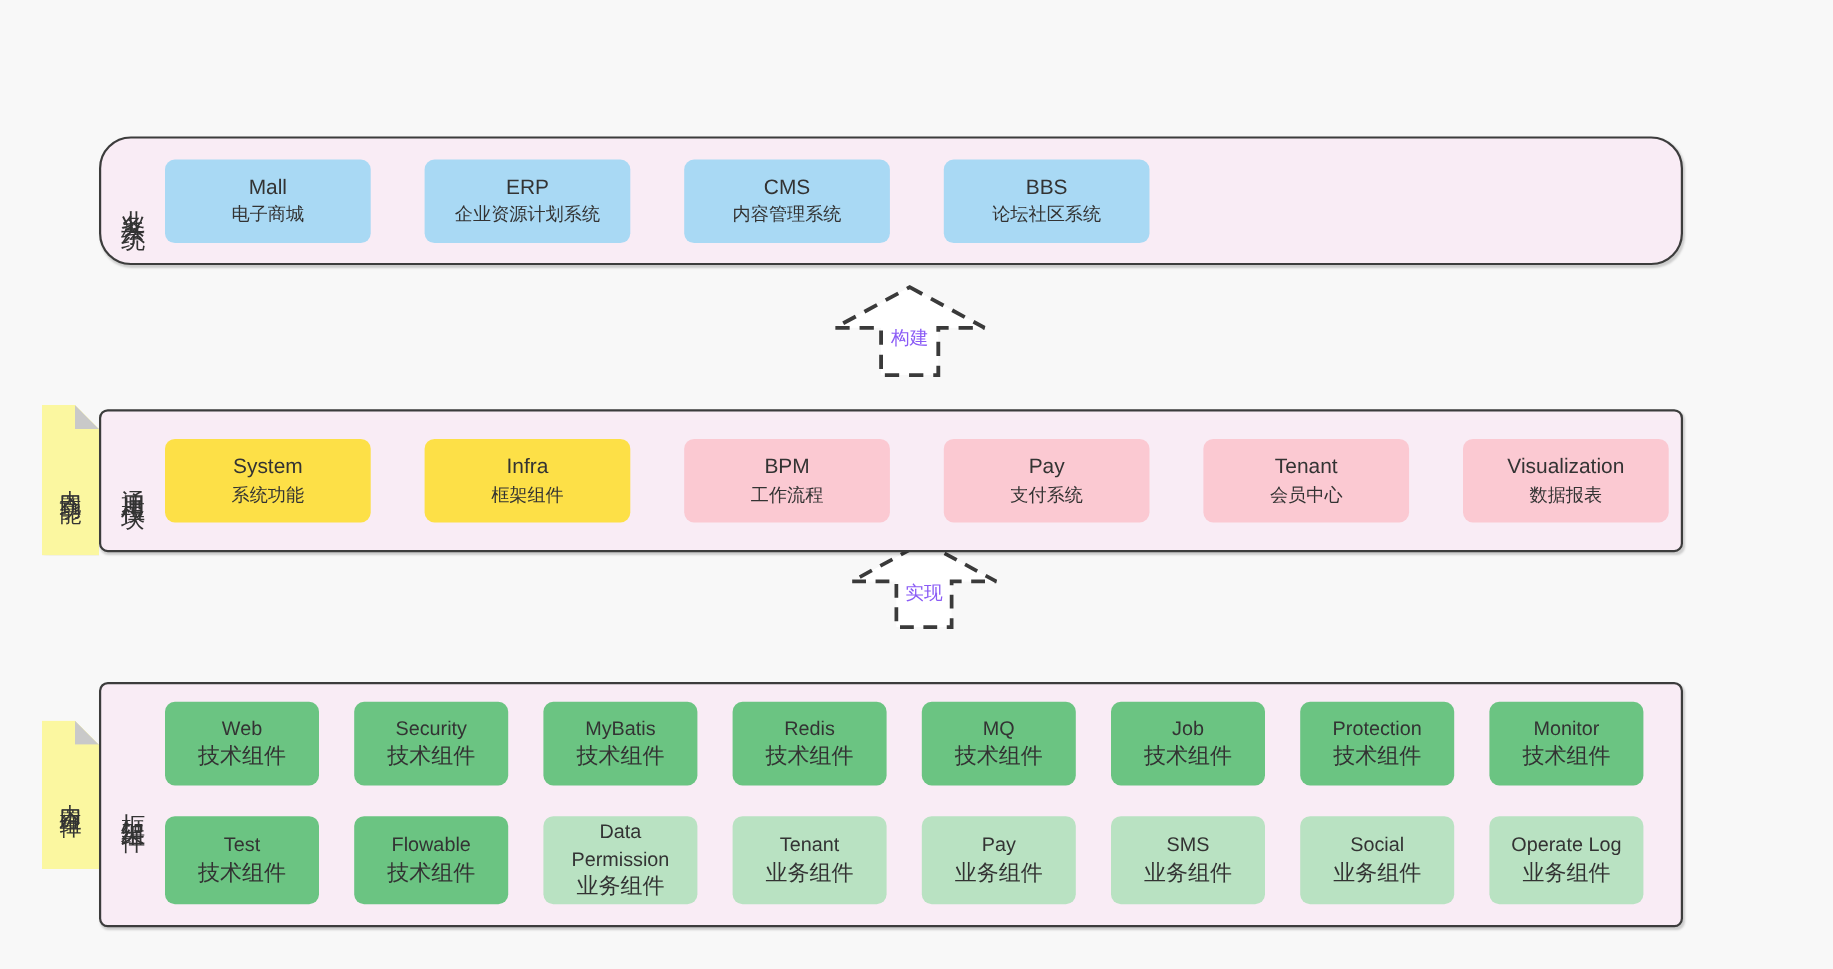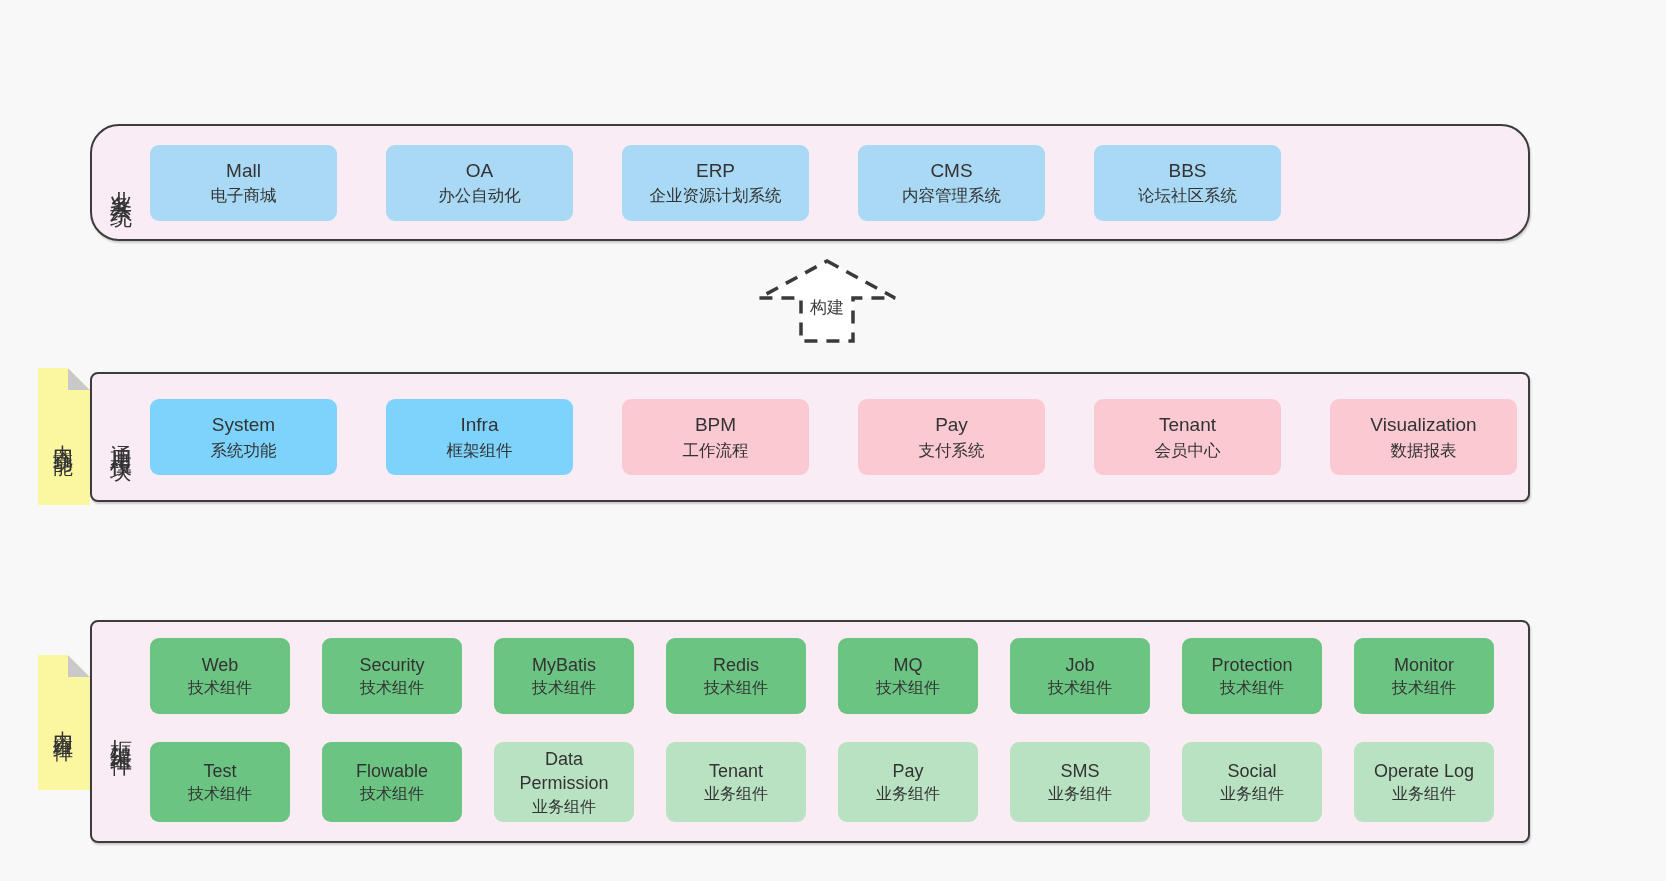--- a/index.html
+++ b/index.html
@@ -23,37 +23,37 @@
     display:flex;align-items:center;gap:49px;flex:1 1 auto;
   }
   .box{
     width:187px;height:76px;border-radius:9px;
     display:flex;flex-direction:column;align-items:center;justify-content:center;
     text-align:center;line-height:1.4;flex:0 0 187px;box-sizing:border-box;padding:2px 6px;
   }
   .box-title{font-size:19px;}
   .box-subtitle{font-size:16.5px;}
   .blue{background:#a9d9f4;}
-  .red{background:#7dd3fc;}
+  .red{background:#fde047;}
   .pink{background:#fbc9d2;}
   .green{background:#6bc482;}
   .green-light{background:#b9e2c2;}
 
   
   .rows-col{flex:1 1 auto;display:flex;flex-direction:column;justify-content:center;gap:28px;padding:18px 0 21px 0;}
   .row{display:flex;gap:32px;}
   .box-sm{
     width:140px;border-radius:9px;flex:0 0 140px;
     display:flex;flex-direction:column;align-items:center;justify-content:center;
     text-align:center;line-height:1.35;box-sizing:border-box;padding:2px 8px;
   }
   .row-1 .box-sm{height:76px;}
   .row-2 .box-sm{height:80px;}
   .box-sm .box-title{font-size:18px;}
-  .box-sm .box-subtitle{font-size:16px;}
+  .box-sm .box-subtitle{font-size:20px;}
 
   
   .sticky{
     position:absolute;left:38px;width:52px;background:#fbf7a0;
     box-shadow:2px 3px 4px rgba(0,0,0,0.15);
     clip-path:polygon(0 0, calc(100% - 22px) 0, 100% 22px, 100% 100%, 0 100%);
     display:flex;align-items:center;justify-content:center;z-index:1;
   }
   .sticky-fold{
     position:absolute;top:0;right:0;width:22px;height:22px;
@@ -63,40 +63,36 @@
     writing-mode:vertical-rl;text-orientation:upright;
     font-size:20px;letter-spacing:4px;color:#333;white-space:nowrap;
   }
   .container{z-index:2;}
 
   
   .arrow{position:absolute;width:150px;height:88px;z-index:0;}
   .arrow svg{display:block;width:100%;height:100%;}
   .arrow-label{
     position:absolute;left:50%;top:40px;transform:translateX(-50%);
-    background:#ffffff;font-size:17px;color:#404040;padding:0 2px;white-space:nowrap;font-family:Liberation Mono, monospace;
+    background:#ffffff;font-size:17px;color:#8b5cf6;padding:0 2px;white-space:nowrap;font-family:Liberation Mono, monospace;
   }
 </style>
 </head>
 <body>
 
 <div id="canvas">
 
   <div class="container" style="top:124px;height:117px;border-radius:29px;">
     <div class="side-label-col">
       <div class="side-label">业务系统</div>
     </div>
     <div class="boxes">
       <div class="box blue">
         <div class="box-title">Mall</div>
         <div class="box-subtitle">电子商城</div>
-      </div>
-      <div class="box blue">
-        <div class="box-title">OA</div>
-        <div class="box-subtitle">办公自动化</div>
       </div>
       <div class="box blue">
         <div class="box-title">ERP</div>
         <div class="box-subtitle">企业资源计划系统</div>
       </div>
       <div class="box blue">
         <div class="box-title">CMS</div>
         <div class="box-subtitle">内容管理系统</div>
       </div>
       <div class="box blue">
@@ -143,20 +139,26 @@
         <div class="box-title">Tenant</div>
         <div class="box-subtitle">会员中心</div>
       </div>
       <div class="box pink">
         <div class="box-title">Visualization</div>
         <div class="box-subtitle">数据报表</div>
       </div>
     </div>
   </div>
 
+  <div class="arrow" style="left:765px;top:488px;height:85px;">
+    <svg viewBox="0 0 150 88">
+      <path d="M75 5 L143 42 L101 42 L101 85 L49 85 L49 42 L7 42 Z" fill="#ffffff" stroke="#3a3a3a" stroke-width="3.5" stroke-dasharray="13 9"></path>
+    </svg>
+    <span class="arrow-label">实现</span>
+  </div>
 
   <div class="sticky" style="top:655px;height:135px;">
     <div class="sticky-fold"></div>
     <div class="sticky-text">内置组件</div>
   </div>
 
   <div class="container" style="top:620px;height:223px;">
     <div class="side-label-col">
       <div class="side-label">框架组件</div>
     </div>

